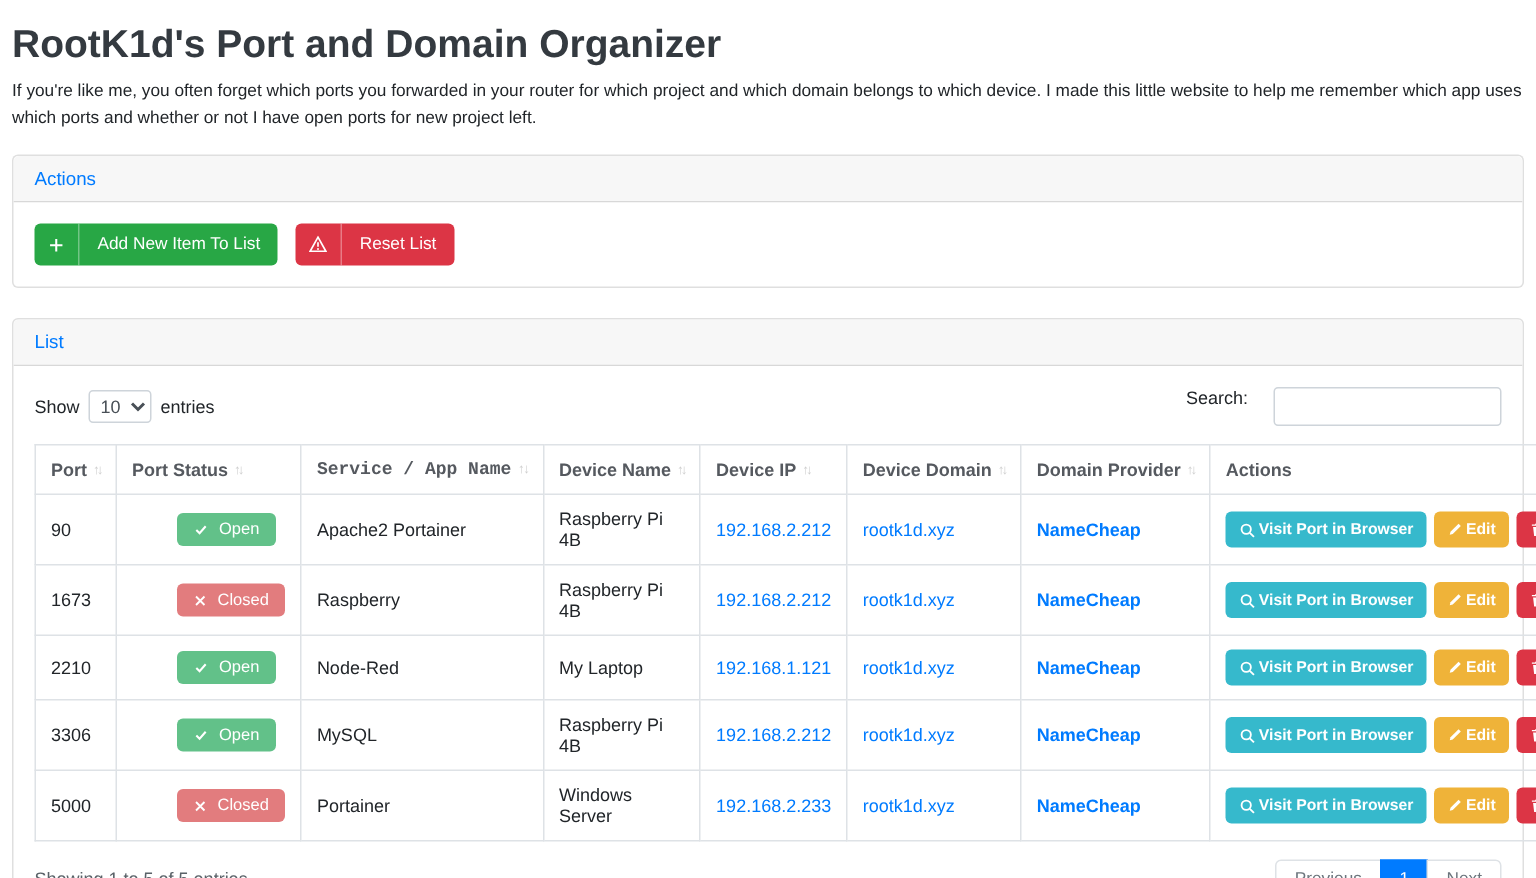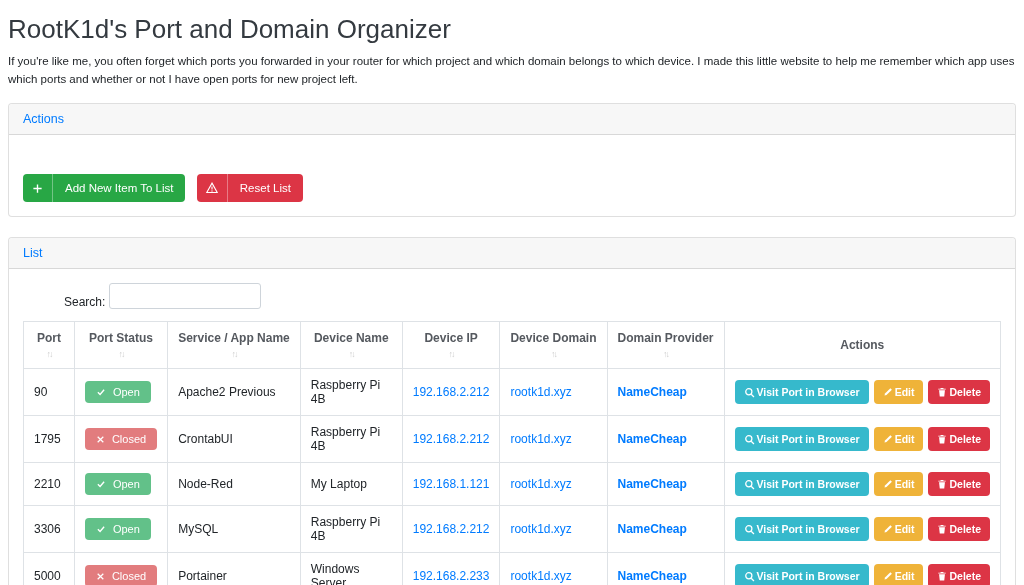--- a/index.html
+++ b/index.html
@@ -3,63 +3,63 @@
 <meta charset="utf-8">
 <style>
   * { box-sizing: border-box; margin: 0; padding: 0; }
   html, body { background: #fff; }
   body {
     width: 1024px; min-height: 585px; margin: 0 auto;
     font-family: "Liberation Sans", "DejaVu Sans", sans-serif;
     color: #212529; font-size: 12px;
   }
   .page { padding: 10px 8px 0; }
-  .page-title { font-size: 26px; font-weight: 400; color: #343a40; margin: 4px 0 8px; }
+  .page-title { font-size: 26px; font-weight: 700; color: #343a40; margin: 4px 0 8px; }
   .desc { font-size: 11.5px; line-height: 1.55; color: #212529; margin-bottom: 14px; }
 
   .card { border: 1px solid rgba(0,0,0,.125); border-radius: 4px; background: #fff; margin-bottom: 20px; }
   .card-header { padding: 8px 14px; background: #f7f7f7; border-bottom: 1px solid rgba(0,0,0,.125);
                  border-radius: 4px 4px 0 0; }
   .card-header .hdr-link { color: var(--link, #007bff); font-size: 12.5px; text-decoration: none; cursor: pointer; }
   .card-body { padding: 14px; }
 
   
   .btn { display: inline-flex; align-items: stretch; border: none; border-radius: 4px; color: #fff;
          font-size: 11.5px; cursor: pointer; font-family: inherit; overflow: hidden; padding: 0; }
-  .btn + .btn { margin-left: 8px; margin-top: 25px; }
+  .btn + .btn { margin-left: 8px; }
   .btn .ic { display: inline-flex; align-items: center; justify-content: center; padding: 0 9px;
              border-right: 1px solid rgba(255,255,255,.35); }
   .btn .lbl { padding: 8px 12px; font-weight: 400; }
   .btn-success { background: var(--success, #28a745); }
   .btn-danger  { background: var(--danger, #dc3545); }
 
   
   .table-controls { display: flex; justify-content: space-between; align-items: center; margin-bottom: 12px; color: #212529; }
   .length { display: flex; align-items: center; gap: 6px; }
   .length select { border: 1px solid #ced4da; border-radius: 3px; padding: 2px 3px; font-size: 12px;
                    color: #495057; background: #fff; font-family: inherit; }
-  .search-ctl { display: flex; align-items: flex-end; gap: 4px; margin-left: 41px; }
+  .search-ctl { display: flex; align-items: flex-start; gap: 17px; margin-left: 41px; }
   .search-ctl input { border: 1px solid #ced4da; border-radius: 3px; width: 152px; height: 26px;
                       padding: 0 6px; font-size: 12px; font-family: inherit; }
 
   
   .dt-table { width: 100%; border-collapse: collapse; font-size: 12px; }
   .dt-table th, .dt-table td { border: 1px solid #dee2e6; padding: 9px 10px; text-align: left; vertical-align: middle; }
   .dt-table thead th { font-weight: bold; color: #55595f; white-space: nowrap; }
-  .dt-table thead th .th-inner { display: flex; align-items: center; gap: 4px; flex-direction: column; }
+  .dt-table thead th .th-inner { display: flex; align-items: center; gap: 4px; }
   .sort-icon { color: #cfcfcf; font-size: 9px; letter-spacing: -2px; }
-  .c1 { width: 52px; } .c2 { width: 88px; } .c3 { width: 122px; } .c4 { width: 104px; }
+  .c1 { width: 52px; } .c2 { width: 88px; } .c3 { width: 122px; font-family: Liberation Mono, monospace; } .c4 { width: 104px; }
   .c5 { width: 86px; } .c6 { width: 102px; } .c7 { width: 110px; }
   .cell-link { color: var(--link, #007bff); text-decoration: none; cursor: pointer; }
   .provider { font-weight: bold; }
 
   
   .status-badge { display: inline-flex; align-items: center; gap: 7px; justify-content: center;
                   color: #fff; font-size: 11px; padding: 5px 11px; border-radius: 4px; min-width: 64px;
-                  border: none; cursor: pointer; font-family: inherit; }
+                  border: none; cursor: pointer; font-family: inherit; margin-left: 30px; }
   .status-badge.open { background: var(--open-badge, #62c189); }
   .status-badge.closed { background: var(--closed-badge, #e27c7e); }
   .status-badge .icx { display: none; line-height: 0; }
   .status-badge.open .ic-check { display: inline; }
   .status-badge.closed .ic-x { display: inline; }
 
   
   .actions-group { display: flex; gap: 5px; align-items: center; white-space: nowrap; }
   .abtn { display: inline-flex; align-items: center; gap: 2px; border: none; border-radius: 4px; color: #fff;
           font-size: 10.5px; font-weight: bold; padding: 6px 9px; cursor: pointer; font-family: inherit; }
@@ -112,20 +112,27 @@
     </div>
   </div>
 
   <div class="card">
     <div class="card-header">
       <span class="hdr-link">List</span>
     </div>
     <div class="card-body">
 
       <div class="table-controls">
+        <div class="length">
+          <span>Show</span>
+          <select>
+            <option>10</option>
+          </select>
+          <span>entries</span>
+        </div>
         <div class="search-ctl">
           <span>Search:</span>
           <input type="text" value="" style="">
         </div>
       </div>
 
       <table class="dt-table">
         <thead>
           <tr>
             <th class="c1">
@@ -183,21 +190,21 @@
             <td>90</td>
             <td>
               <button class="status-badge open">
                 <span class="icx ic-check"><svg width="10" height="10" viewBox="0 0 16 16">
                       <path d="M3 8.5 6.5 12 13 4.5" fill="none" stroke="#fff" stroke-width="2.2"></path>
                     </svg></span>
 
                 <span>Open</span>
               </button>
             </td>
-            <td>Apache2 Previous</td>
+            <td>Apache2 Portainer</td>
             <td>Raspberry Pi 4B</td>
             <td><a class="cell-link">192.168.2.212</a></td>
             <td><a class="cell-link">rootk1d.xyz</a></td>
             <td><a class="cell-link provider">NameCheap</a></td>
             <td>
               <div class="actions-group">
                 <button class="abtn visit">
                     <svg width="11" height="11" viewBox="0 0 16 16">
                       <circle cx="7" cy="7" r="4.5" fill="none" stroke="#fff" stroke-width="1.8"></circle>
                       <line x1="10.5" y1="10.5" x2="14.5" y2="14.5" stroke="#fff" stroke-width="1.8"></line>
@@ -215,31 +222,31 @@
                       <path fill="#fff" d="M6 1.5h4l.6 1.2H14V4H2V2.7h3.4zM3.3 5.3h9.4L11.6 15H4.4z"></path>
                     </svg>
                     <span>Delete</span>
                   </button>
 
               </div>
             </td>
           </tr>
 
           <tr>
-            <td>1795</td>
+            <td>1673</td>
             <td>
               <button class="status-badge closed">
 
                 <span class="icx ic-x"><svg width="9" height="9" viewBox="0 0 16 16">
                       <path d="M3 3l10 10M13 3L3 13" stroke="#fff" stroke-width="2.2"></path>
                     </svg></span>
                 <span>Closed</span>
               </button>
             </td>
-            <td>CrontabUI</td>
+            <td>Raspberry</td>
             <td>Raspberry Pi 4B</td>
             <td><a class="cell-link">192.168.2.212</a></td>
             <td><a class="cell-link">rootk1d.xyz</a></td>
             <td><a class="cell-link provider">NameCheap</a></td>
             <td>
               <div class="actions-group">
                 <button class="abtn visit">
                     <svg width="11" height="11" viewBox="0 0 16 16">
                       <circle cx="7" cy="7" r="4.5" fill="none" stroke="#fff" stroke-width="1.8"></circle>
                       <line x1="10.5" y1="10.5" x2="14.5" y2="14.5" stroke="#fff" stroke-width="1.8"></line>

